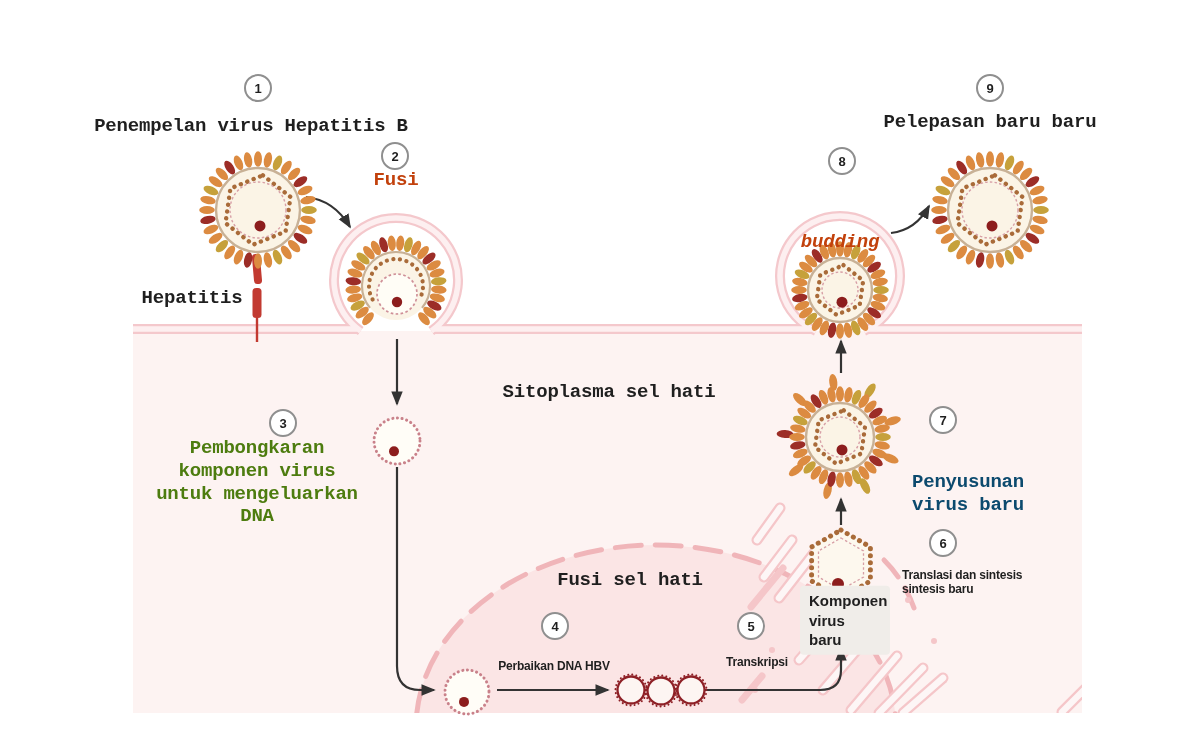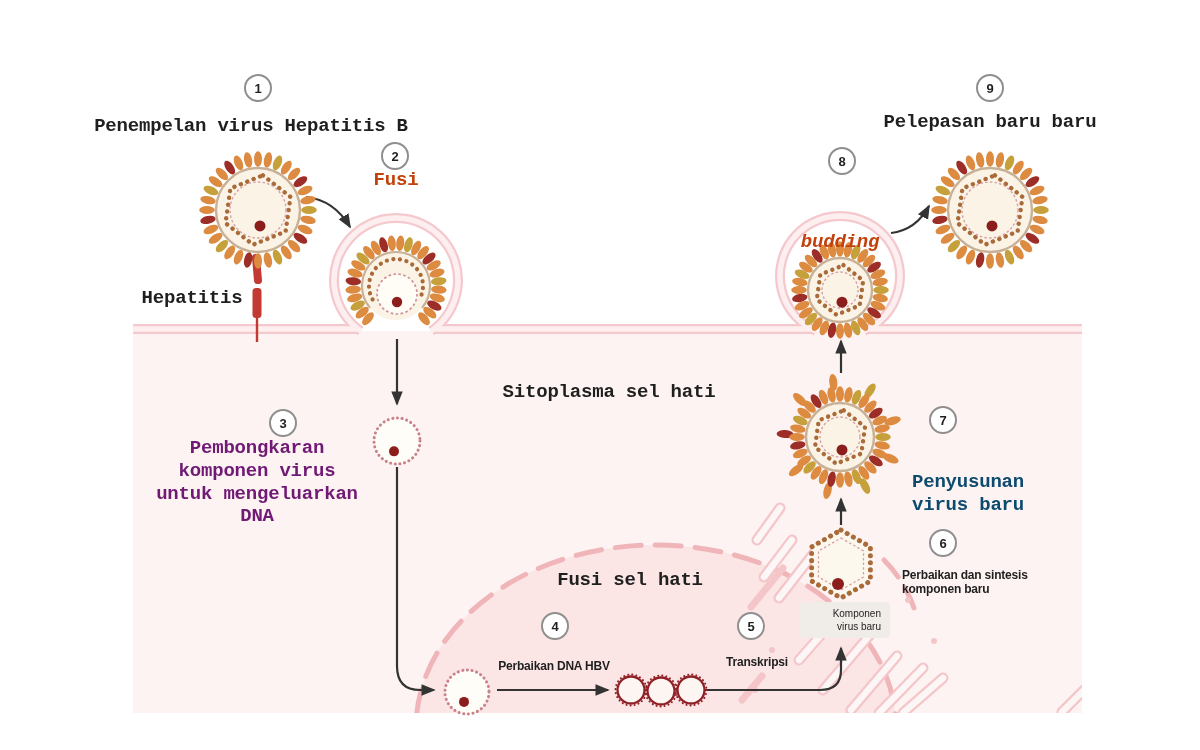--- a/index.html
+++ b/index.html
@@ -5,22 +5,22 @@
   html,body{margin:0;padding:0;background:#ffffff;}
   .canvas{position:relative;width:1200px;height:750px;background:#ffffff;overflow:hidden;
           font-family:"Liberation Sans", sans-serif;}
   #art{position:absolute;left:0;top:0;}
   .lbl{position:absolute;transform:translate(-50%,-50%);text-align:center;font-weight:600;
        line-height:1.2;letter-spacing:-0.2px;}
   .lbl.tl{transform:none;text-align:left;}
   .s15{font-size:19px;font-family:Liberation Mono, monospace;}
   .s12{font-size:12px;}
   .it{font-style:italic;}
-  .kbox{position:absolute;transform:translate(-50%,-50%);text-align:right;font-weight:400;
-        font-size:10px;width:72px;padding:5px 9px;border-radius:4px;line-height:1.3;}
+  .kbox{position:absolute;transform:translate(-50%,-50%);text-align:left;font-weight:700;
+        font-size:15px;width:72px;padding:5px 9px;border-radius:4px;line-height:1.3;}
   .badge{position:absolute;width:24px;height:24px;transform:translate(-50%,-50%);
          border:2px solid #8f8f8f;border-radius:50%;background:#fff;display:flex;
          align-items:center;justify-content:center;font-size:13px;font-weight:700;}
 </style>
 </head>
 <body>
 
 <div class="canvas">
 
   <svg id="art" width="1200" height="750" viewBox="0 0 1200 750">
@@ -303,25 +303,25 @@
   <div class="badge" style="left: 283px; top: 423px; color: rgb(31, 31, 31); border-color: rgb(143, 143, 143);">3</div>
   <div class="badge" style="left: 555px; top: 626px; color: rgb(31, 31, 31); border-color: rgb(143, 143, 143);">4</div>
   <div class="badge" style="left: 751px; top: 626px; color: rgb(31, 31, 31); border-color: rgb(143, 143, 143);">5</div>
   <div class="badge" style="left: 943px; top: 543px; color: rgb(31, 31, 31); border-color: rgb(143, 143, 143);">6</div>
   <div class="badge" style="left: 943px; top: 420px; color: rgb(31, 31, 31); border-color: rgb(143, 143, 143);">7</div>
   <div class="badge" style="left: 842px; top: 161px; color: rgb(31, 31, 31); border-color: rgb(143, 143, 143);">8</div>
   <div class="badge" style="left: 990px; top: 88px; color: rgb(31, 31, 31); border-color: rgb(143, 143, 143);">9</div>
 
   <div class="lbl s15" style="left: 251px; top: 126px; white-space: nowrap; color: rgb(31, 31, 31);">Penempelan virus Hepatitis B</div>
   <div class="lbl s15" style="left: 396px; top: 180px; white-space: nowrap; color: #c2410c;">Fusi</div>
-  <div class="lbl s15" style="left: 257px; top: 483px; width: 205px; color: #701a75;">Pembongkaran komponen virus untuk mengeluarkan DNA</div>
+  <div class="lbl s15" style="left: 257px; top: 483px; width: 205px; color: #4d7c0f;">Pembongkaran komponen virus untuk mengeluarkan DNA</div>
   <div class="lbl s15" style="left: 192px; top: 298px; white-space: nowrap; color: rgb(31, 31, 31);">Hepatitis</div>
   <div class="lbl s15" style="left: 609px; top: 392px; white-space: nowrap; color: rgb(31, 31, 31); text-align: right;">Sitoplasma sel hati</div>
   <div class="lbl s15" style="left: 630px; top: 580px; white-space: nowrap; color: rgb(31, 31, 31);">Fusi sel hati</div>
   <div class="lbl s12" style="left: 554px; top: 666px; width: 120px; color: rgb(31, 31, 31);">Perbaikan DNA HBV</div>
   <div class="lbl s12" style="left: 757px; top: 662px; white-space: nowrap; color: rgb(31, 31, 31);">Transkripsi</div>
-  <div class="lbl s12 tl" style="left: 902px; top: 568px; width: 136px; color: rgb(31, 31, 31);">Perbaikan dan sintesis komponen baru</div>
+  <div class="lbl s12 tl" style="left: 902px; top: 568px; width: 136px; color: rgb(31, 31, 31);">Translasi dan sintesis sintesis baru</div>
   <div class="lbl s15" style="left: 968px; top: 494px; width: 120px; color: #0c4a6e;">Penyusunan virus baru</div>
   <div class="lbl s15 it" style="left: 840px; top: 196px; white-space: nowrap; color: #c2410c; margin-top: 46px;">budding</div>
   <div class="lbl s15" style="left: 990px; top: 122px; white-space: nowrap; color: rgb(31, 31, 31);">Pelepasan baru baru</div>
   <div class="kbox" style="left: 845px; top: 620px; color: rgb(31, 31, 31); background: rgb(240, 237, 233);">Komponen virus baru</div>
 
 </div>
 
 </body></html>

